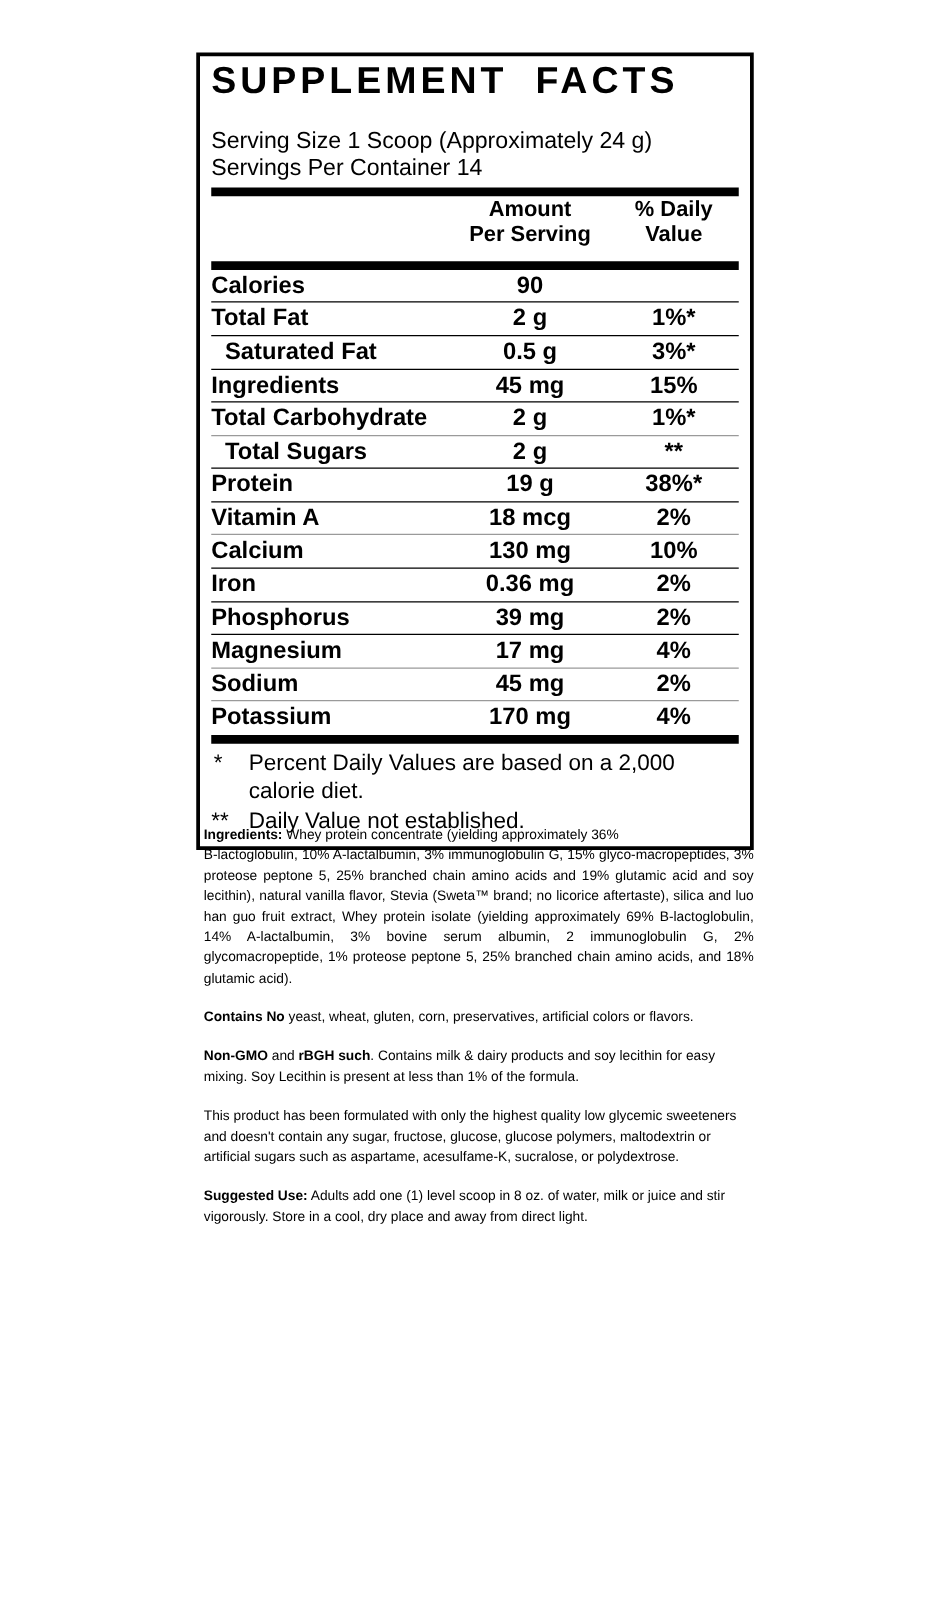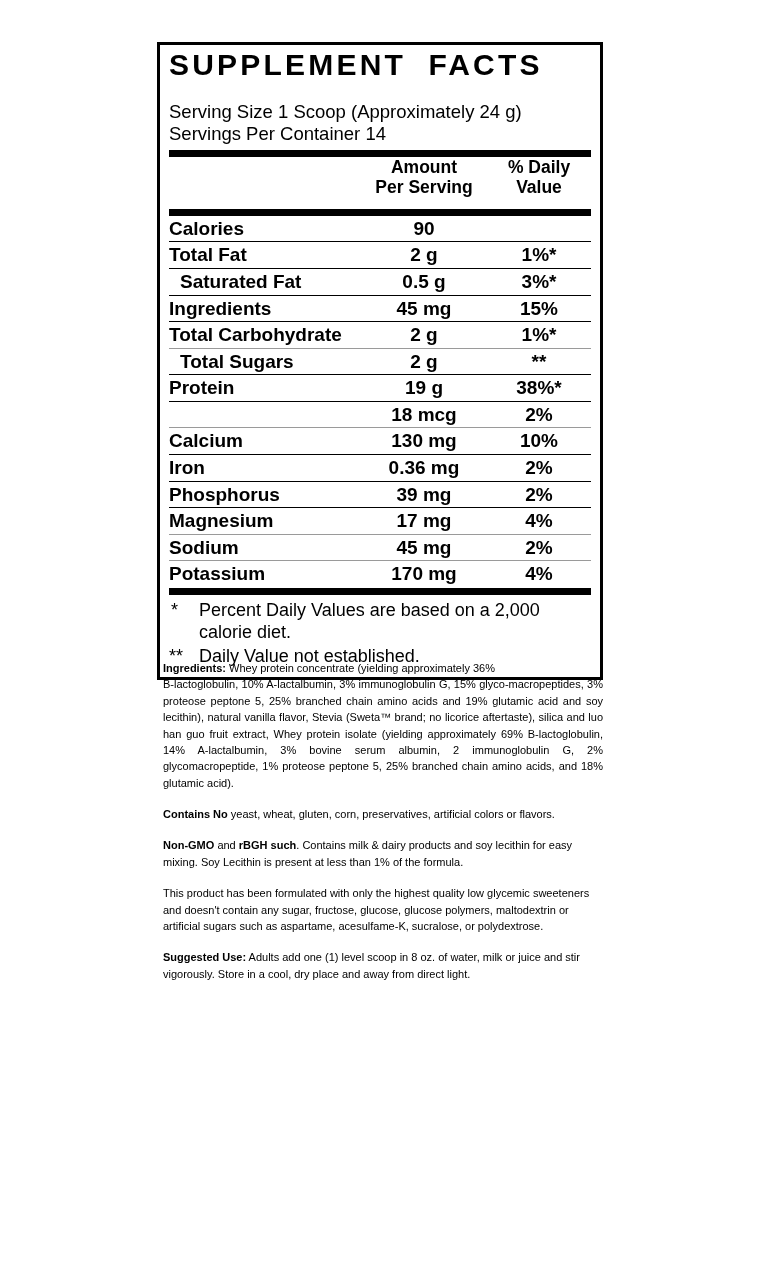--- a/index.html
+++ b/index.html
@@ -204,20 +204,21 @@
             <div class="nm indent">Total Sugars</div>
             <div class="amt">2 g</div>
             <div class="dv">**</div>
           </div>
           <div class="sf-row">
             <div class="nm">Protein</div>
             <div class="amt">19 g</div>
             <div class="dv">38%*</div>
           </div>
           <div class="sf-row light">
+            <div class="nm">Vitamin A</div>
             <div class="amt">18 mcg</div>
             <div class="dv">2%</div>
           </div>
           <div class="sf-row">
             <div class="nm">Calcium</div>
             <div class="amt">130 mg</div>
             <div class="dv">10%</div>
           </div>
           <div class="sf-row">
             <div class="nm">Iron</div>

